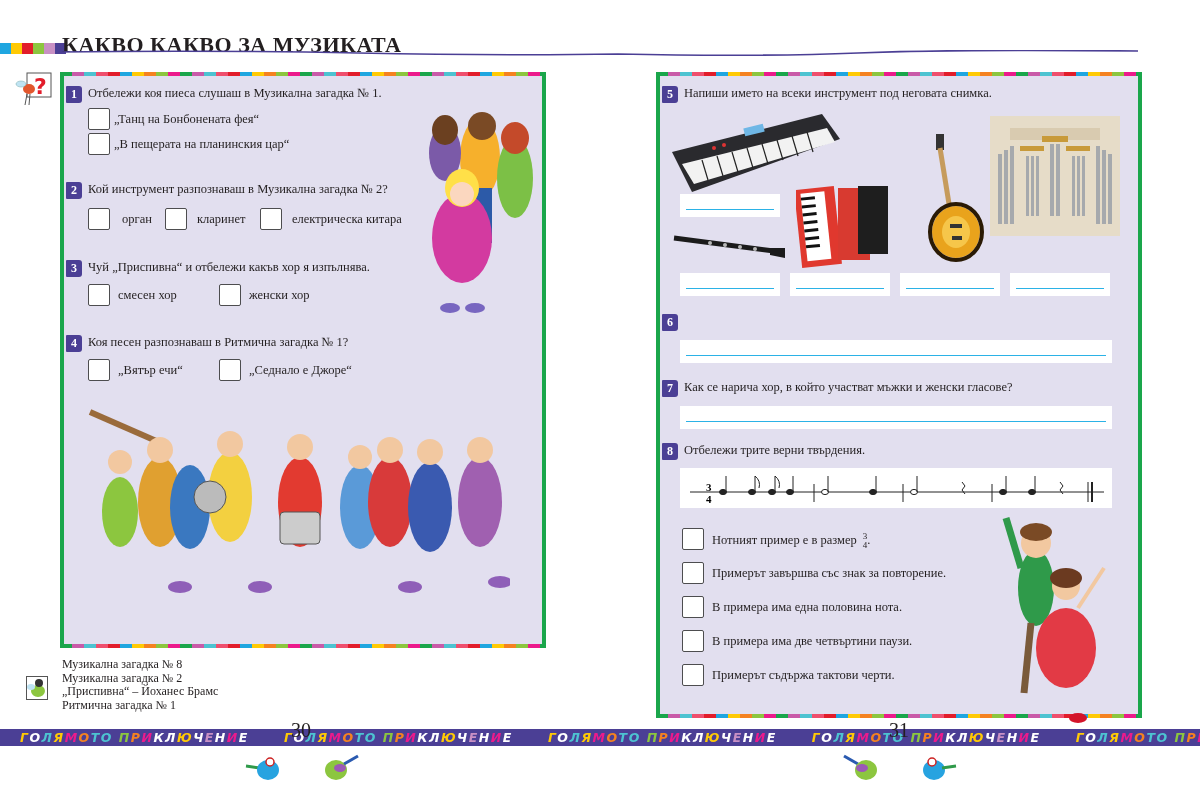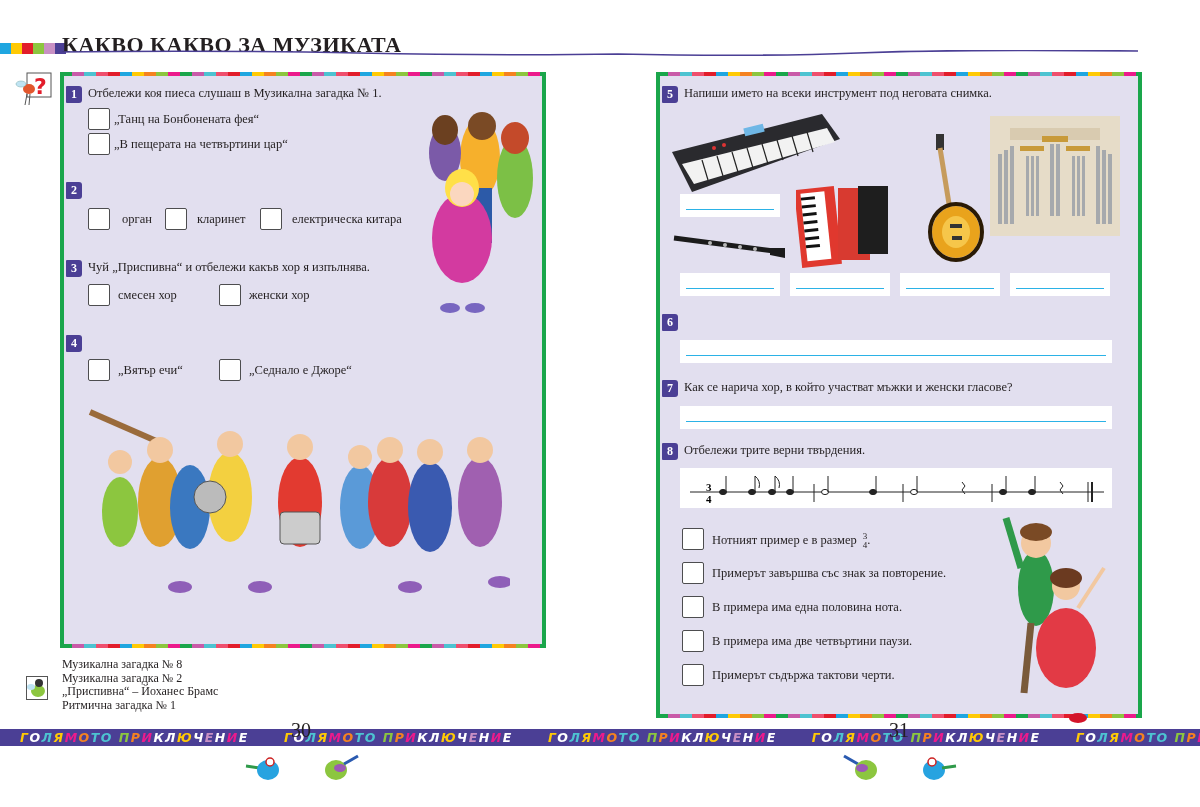--- a/index.html
+++ b/index.html
@@ -77,38 +77,40 @@
   </svg>
 </div>
 
 <div class="panel panel-left">
 
   <div class="qnum" style="left:6px;top:14px">1</div>
   <div class="qtext" style="left:28px;top:14px">Отбележи коя пиеса слушаш в Музикална загадка № 1.</div>
   <div class="cb" style="left:28px;top:36px"></div>
   <div class="opt" style="left:54px;top:40px">„Танц на Бонбонената фея“</div>
   <div class="cb" style="left:28px;top:61px"></div>
-  <div class="opt" style="left:54px;top:65px">„В пещерата на четвъртини цар“</div>
+  <div class="opt" style="left:54px;top:65px">„В пещерата на планинския цар“</div>
 
   <div class="qnum" style="left:6px;top:110px">2</div>
+  <div class="qtext" style="left:28px;top:110px">Кой инструмент разпознаваш в Музикална загадка № 2?</div>
   <div class="cb" style="left:28px;top:136px"></div>
   <div class="opt" style="left:62px;top:140px">орган</div>
   <div class="cb" style="left:105px;top:136px"></div>
   <div class="opt" style="left:137px;top:140px">кларинет</div>
   <div class="cb" style="left:200px;top:136px"></div>
   <div class="opt" style="left:232px;top:140px">електрическа китара</div>
 
   <div class="qnum" style="left:6px;top:188px">3</div>
   <div class="qtext" style="left:28px;top:188px">Чуй „Приспивна“ и отбележи какъв хор я изпълнява.</div>
   <div class="cb" style="left:28px;top:212px"></div>
   <div class="opt" style="left:58px;top:216px">смесен хор</div>
   <div class="cb" style="left:159px;top:212px"></div>
   <div class="opt" style="left:189px;top:216px">женски хор</div>
 
   <div class="qnum" style="left:6px;top:263px">4</div>
+  <div class="qtext" style="left:28px;top:263px">Коя песен разпознаваш в Ритмична загадка № 1?</div>
   <div class="cb" style="left:28px;top:287px"></div>
   <div class="opt" style="left:58px;top:291px">„Вятър ечи“</div>
   <div class="cb" style="left:159px;top:287px"></div>
   <div class="opt" style="left:189px;top:291px">„Седнало е Джоре“</div>
 
   <div class="illus" style="left:360px;top:36px;width:115px;height:210px;">
     <svg width="115" height="210" viewBox="0 0 115 210">
       <ellipse cx="60" cy="50" rx="20" ry="40" fill="#f6b02c"></ellipse>
       <rect x="50" y="80" width="22" height="55" fill="#2c5aa8"></rect>
       <ellipse cx="95" cy="70" rx="18" ry="40" fill="#7cc046"></ellipse>

